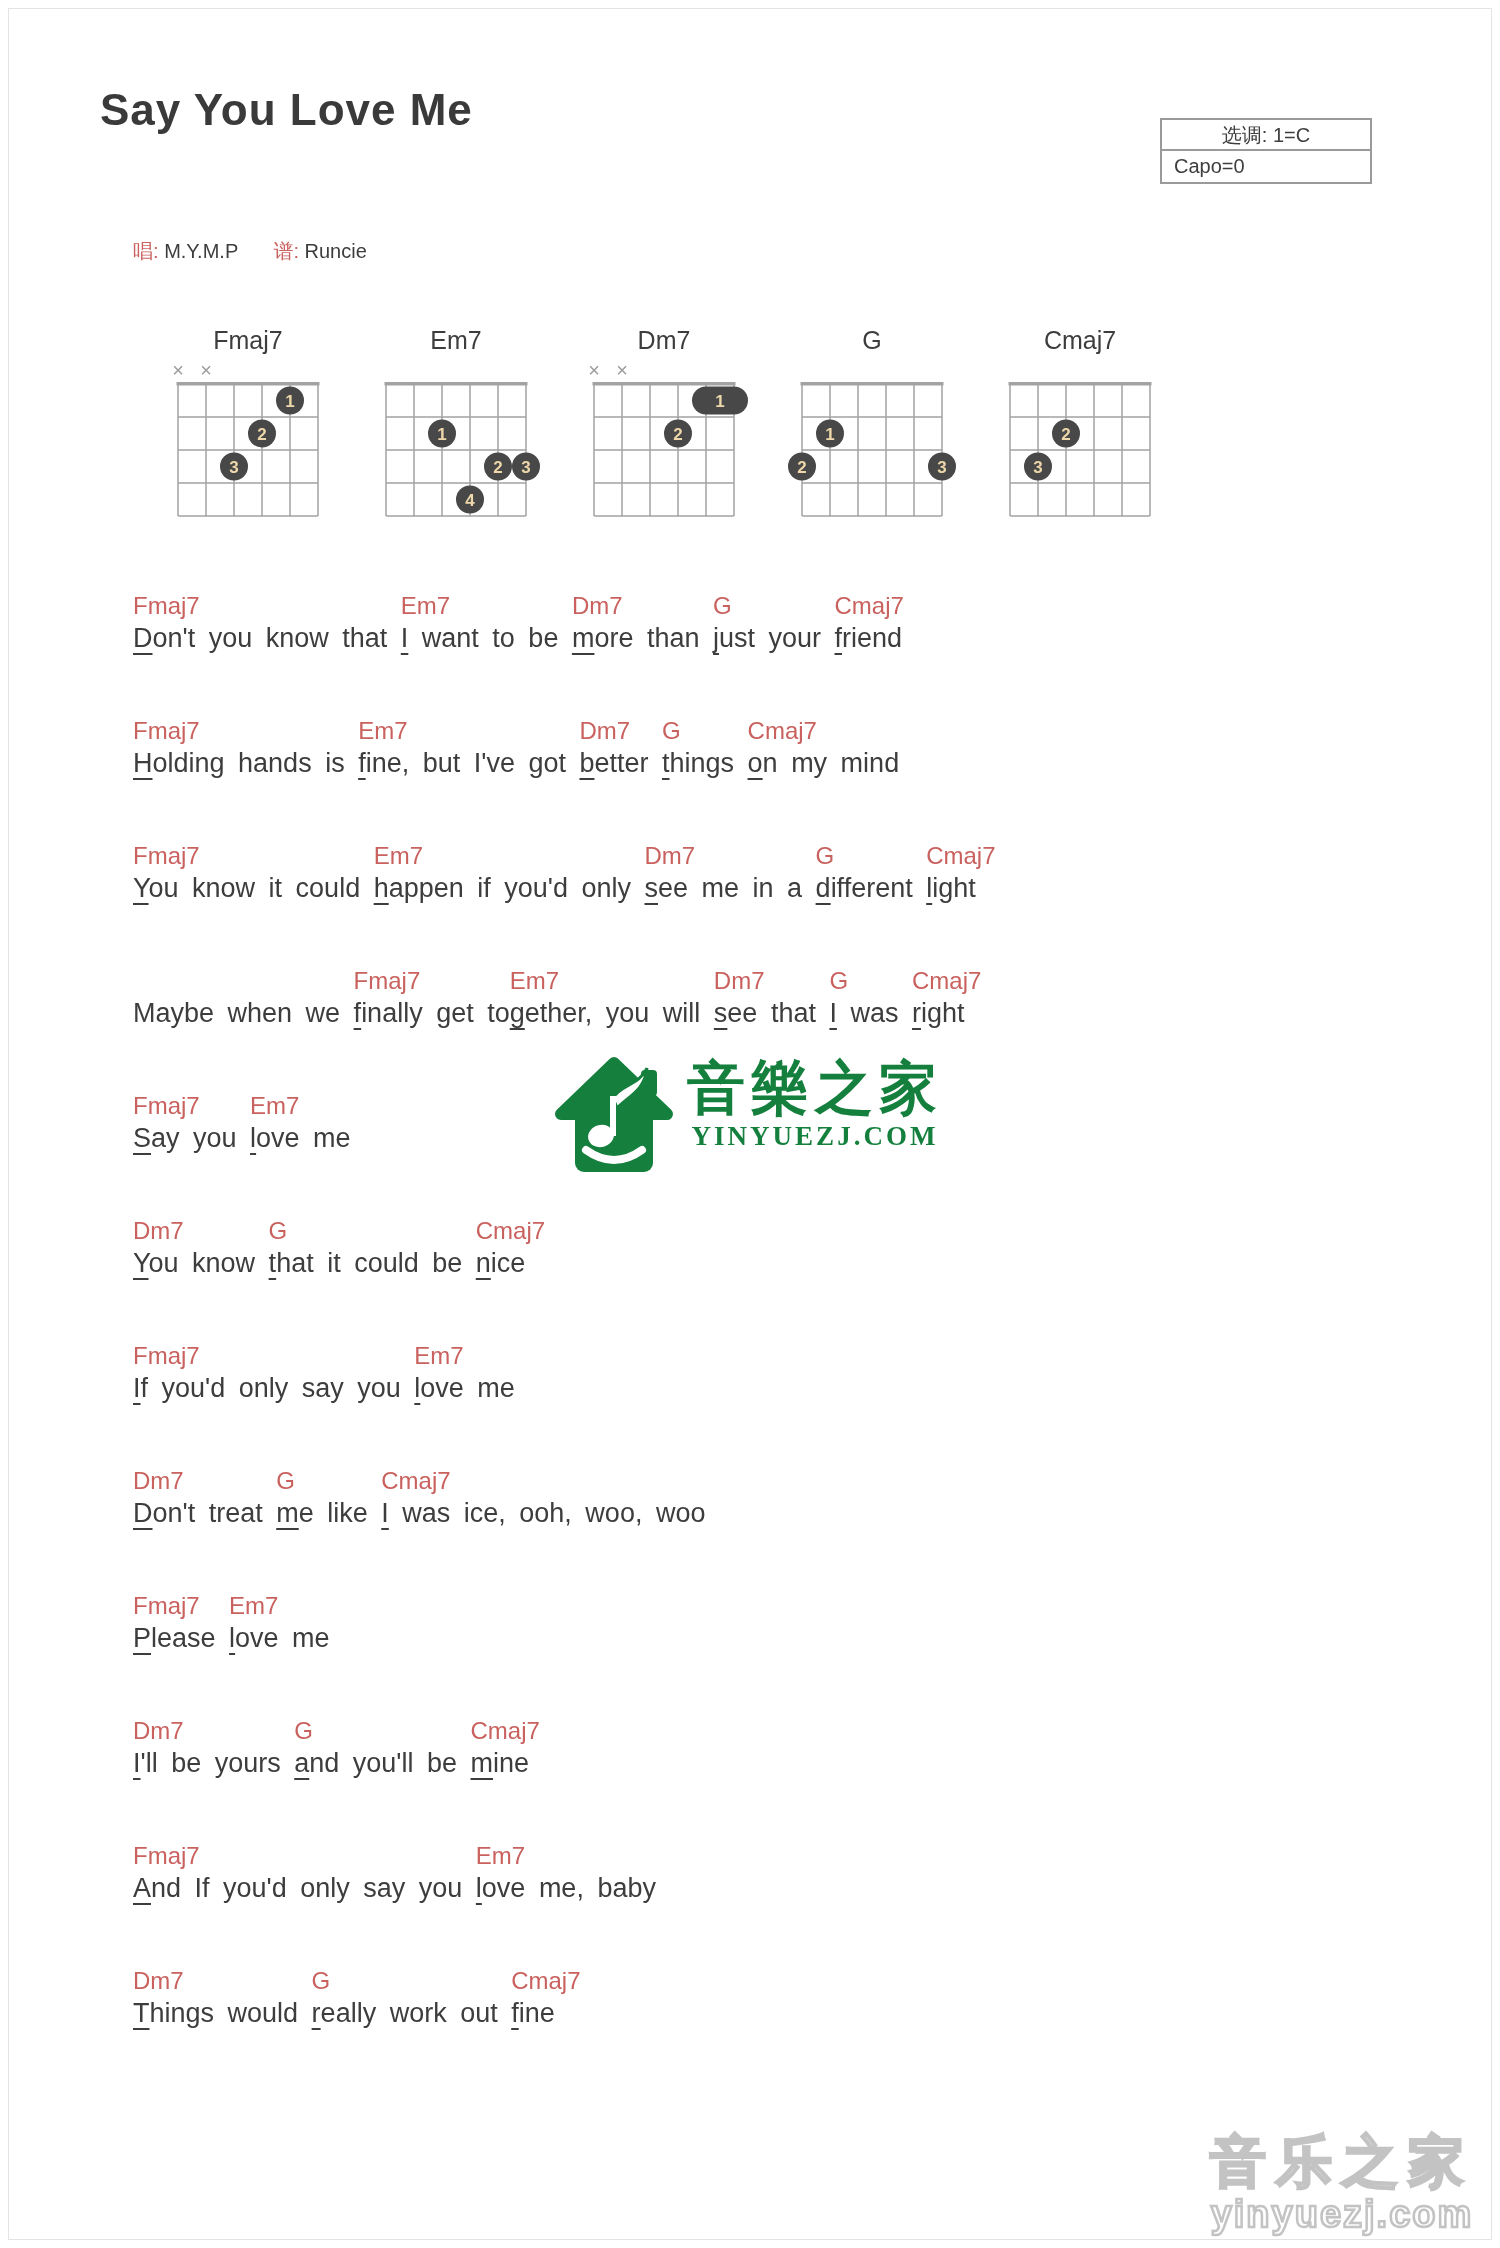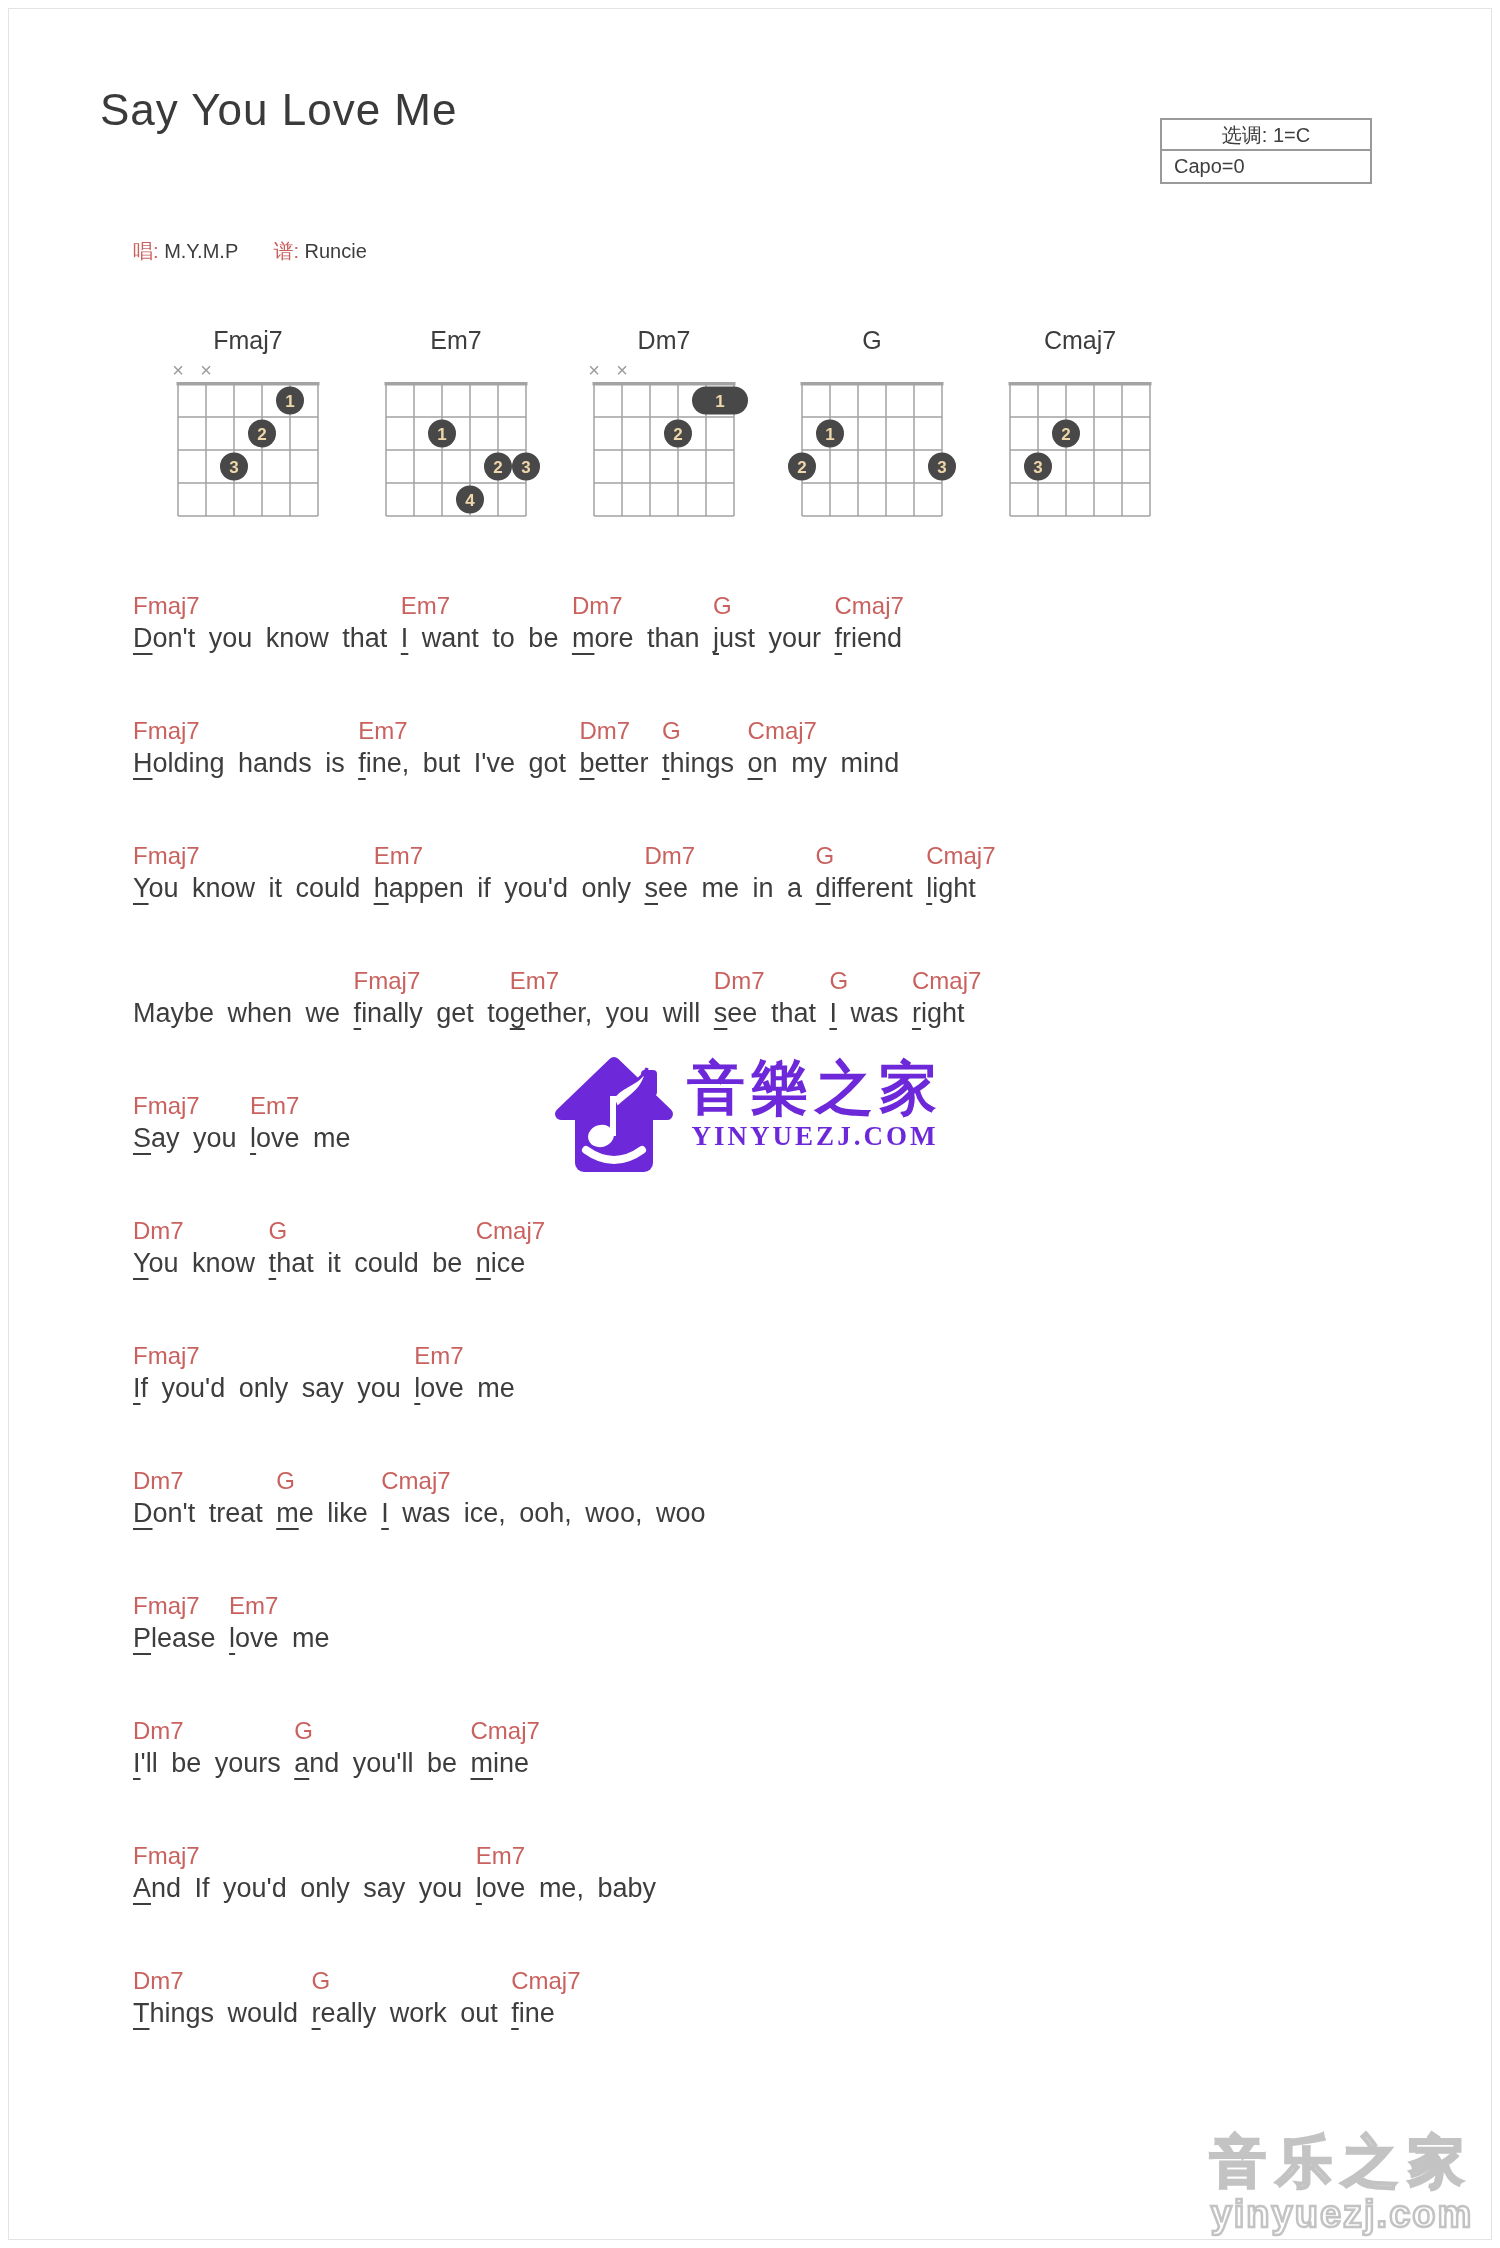--- a/index.html
+++ b/index.html
@@ -4,21 +4,21 @@
 <style>
   * { margin:0; padding:0; box-sizing:border-box; }
   html,body { background:#fff; }
   body {
     width:1500px; height:2248px; position:relative; overflow:hidden;
     font-family:"Liberation Sans","DejaVu Sans",sans-serif;
   }
   .page { position:absolute; inset:0; background:#fff; }
   .frame { position:absolute; inset:8px; border:1px solid #e3e3e3; pointer-events:none; }
 
-  .title { position:absolute; left:100px; top:85px; font-size:44px; font-weight:400;
+  .title { position:absolute; left:100px; top:85px; font-size:44px; font-weight:700;
            color:#3a3a3a; letter-spacing:1px; }
 
   .key-box { position:absolute; left:1160px; top:118px; width:212px; border:2px solid #9a9a9a; background:#fff; }
   .cell { height:31px; line-height:31px; font-size:20px; color:#3e3e3e; }
   .cell-key { text-align:center; border-bottom:2px solid #9a9a9a; }
   .cell-capo { padding-left:12px; }
 
   .credits { position:absolute; left:133px; top:238px; font-size:20px; color:#3d3d3d; }
   .accent { color:#c9615e; }
   .credits .gap { margin-left:30px; }
@@ -175,21 +175,21 @@
       <div class="line"><span class="seg"><span class="chord">Fmaj7</span><span class="u">S</span>ay you </span><span class="seg"><span class="chord">Em7</span><span class="u">l</span>ove me</span></div>
       <div class="line"><span class="seg"><span class="chord">Dm7</span><span class="u">Y</span>ou know </span><span class="seg"><span class="chord">G</span><span class="u">t</span>hat it could be </span><span class="seg"><span class="chord">Cmaj7</span><span class="u">n</span>ice</span></div>
       <div class="line"><span class="seg"><span class="chord">Fmaj7</span><span class="u">I</span>f you'd only say you </span><span class="seg"><span class="chord">Em7</span><span class="u">l</span>ove me</span></div>
       <div class="line"><span class="seg"><span class="chord">Dm7</span><span class="u">D</span>on't treat </span><span class="seg"><span class="chord">G</span><span class="u">m</span>e like </span><span class="seg"><span class="chord">Cmaj7</span><span class="u">I</span> was ice, ooh, woo, woo</span></div>
       <div class="line"><span class="seg"><span class="chord">Fmaj7</span><span class="u">P</span>lease </span><span class="seg"><span class="chord">Em7</span><span class="u">l</span>ove me</span></div>
       <div class="line"><span class="seg"><span class="chord">Dm7</span><span class="u">I</span>'ll be yours </span><span class="seg"><span class="chord">G</span><span class="u">a</span>nd you'll be </span><span class="seg"><span class="chord">Cmaj7</span><span class="u">m</span>ine</span></div>
       <div class="line"><span class="seg"><span class="chord">Fmaj7</span><span class="u">A</span>nd If you'd only say you </span><span class="seg"><span class="chord">Em7</span><span class="u">l</span>ove me, baby</span></div>
       <div class="line"><span class="seg"><span class="chord">Dm7</span><span class="u">T</span>hings would </span><span class="seg"><span class="chord">G</span><span class="u">r</span>eally work out </span><span class="seg"><span class="chord">Cmaj7</span><span class="u">f</span>ine</span></div>
     </div>
 
-  <div class="wm-center" style="color: #6d28d9;">
+  <div class="wm-center" style="color: #15803d;">
     <svg class="wm-house" width="122" height="134" viewBox="0 0 122 134">
       <polygon points="8,68 61,17 114,68" fill="currentColor" stroke="currentColor" stroke-width="12" stroke-linejoin="round"></polygon>
       <rect x="88" y="24" width="16" height="26" rx="4" fill="currentColor"></rect>
       <rect x="22" y="60" width="78" height="66" rx="9" fill="currentColor"></rect>
       <path d="M60 52 C68 38 86 40 94 22 C92 44 76 50 64 62 Z" fill="#ffffff" stroke="currentColor" stroke-width="3"></path>
       <rect x="57" y="50" width="6" height="40" fill="#ffffff"></rect>
       <ellipse cx="48" cy="90" rx="13" ry="11" fill="#ffffff" transform="rotate(-14 48 90)"></ellipse>
       <path d="M33 104 Q61 124 89 104" stroke="#ffffff" stroke-width="8" fill="none" stroke-linecap="round"></path>
     </svg>
     <div class="wm-text">

